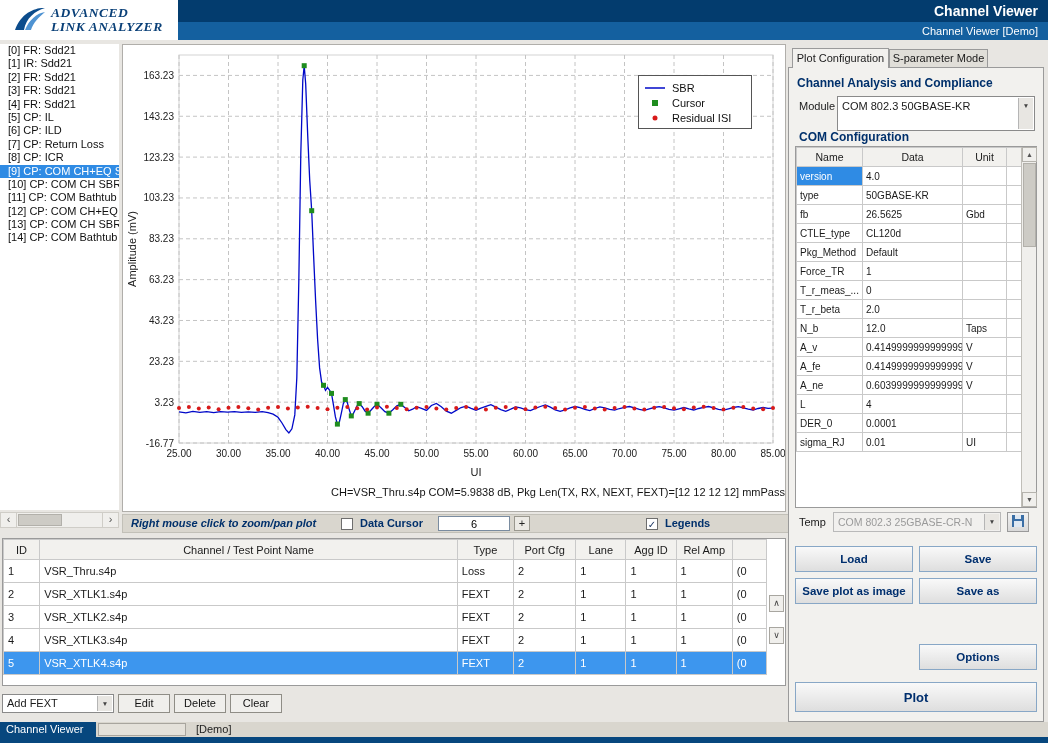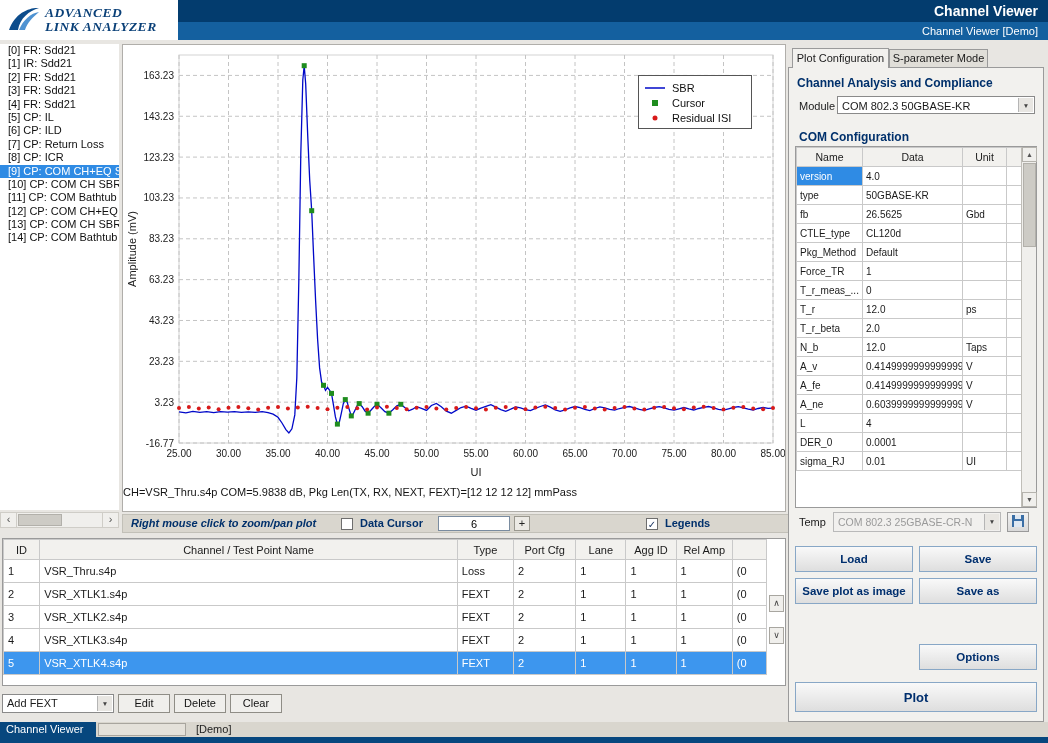--- a/index.html
+++ b/index.html
@@ -3,21 +3,21 @@
 <meta charset="utf-8">
 <style>
   * { margin:0; padding:0; box-sizing:border-box; }
   html,body { width:1048px; height:743px; overflow:hidden; }
   body { position:relative; background:#e8e6e2; font-family:"Liberation Sans",sans-serif; font-size:11px; color:#1a1a1a; }
 
   
   #header { position:absolute; left:0; top:0; width:1048px; height:40px; }
   #header .band-top { position:absolute; left:0; top:0; width:100%; height:22px; background:#033c6e; }
   #header .band-bottom { position:absolute; left:0; top:22px; width:100%; height:18px; background:#14609f; }
-  #logo { position:absolute; left:0; top:0; width:178px; height:40px; background:#fff; display:flex; align-items:center; gap:5px; padding-left:6px; }
+  #logo { position:absolute; left:0; top:0; width:178px; height:40px; background:#fff; display:flex; align-items:center; gap:5px; padding-left:12px; }
   #logo .logo-text { font-family:"Liberation Serif",serif; font-style:italic; font-weight:bold; color:#0a4078; font-size:13.5px; line-height:14px; letter-spacing:0.5px; }
   #header .titles { position:absolute; right:10px; top:0; height:40px; text-align:right; color:#fff; }
   #header .title1 { font-size:14px; font-weight:bold; line-height:22px; }
   #header .title2 { font-size:11px; line-height:18px; }
 
   
   #signal-list { position:absolute; left:0; top:44px; width:119px; height:466px; background:#fff; overflow:hidden; }
   .list-item { height:13.4px; line-height:13.4px; font-size:11px; padding-left:8px; white-space:nowrap; overflow:hidden; color:#101010; }
   .list-item.selected { background:#2f8be4; color:#fff; }
   #list-hscroll { position:absolute; left:0; top:512px; width:119px; height:16px; background:#f0efec; border:1px solid #cfcdc7; }
@@ -27,21 +27,21 @@
   #hs-thumb { position:absolute; left:17px; top:1px; width:44px; height:12px; background:#cdcbc5; border:1px solid #b2b0aa; }
 
   
   #plot-panel { position:absolute; left:122px; top:44px; width:664px; height:468px; background:#fff; border:1px solid #b0aeaa; }
   #chart-svg { position:absolute; left:0; top:0; }
   .tick { font-family:"Liberation Sans",sans-serif; font-size:10px; fill:#202020; }
   .axis-label { font-family:"Liberation Sans",sans-serif; font-size:11px; fill:#202020; }
   #chart-legend { position:absolute; left:515px; top:30px; width:114px; background:#fff; border:1px solid #555; padding:4px 6px 3px 6px; }
   .legend-entry { display:flex; align-items:center; gap:7px; height:15px; font-size:11px; color:#101010; }
   .legend-swatch { width:20px; display:flex; align-items:center; justify-content:center; }
-  #plot-status { position:absolute; left:0; top:441px; width:662px; text-align:left; font-size:11px; color:#141414; }
+  #plot-status { position:absolute; left:0; top:441px; width:662px; text-align:right; font-size:11px; color:#141414; }
 
   
   #plot-toolbar { position:absolute; left:122px; top:514px; width:762px; height:19px; background:#d9d6ce; border:1px solid #c2c0b8; }
   .bold-navy { color:#00306b; font-weight:bold; font-size:11px; }
   #zoom-hint { position:absolute; left:8px; top:2px; font-style:italic; }
   .checkbox { position:absolute; top:3px; width:12px; height:12px; background:#fff; border:1px solid #6e6e6e; font-size:10px; line-height:11px; text-align:center; color:#17315e; }
   #dc-checkbox { left:218px; }
   #dc-label { position:absolute; left:237px; top:2px; }
   #cursor-input { position:absolute; left:315px; top:1px; width:72px; height:15px; border:1px solid #7a8ca0; font-size:11px; text-align:center; font-family:"Liberation Sans",sans-serif; }
   #plus-btn { position:absolute; left:391px; top:1px; width:16px; height:15px; background:#eceae5; border:1px solid #9a988f; font-size:11px; line-height:13px; text-align:center; color:#222; }
@@ -71,21 +71,21 @@
 
   
   #right-panel { position:absolute; left:788px; top:48px; width:256px; height:674px; }
   .tab { position:absolute; font-size:11px; text-align:center; border:1px solid #9a9a9a; }
   #tab1 { left:4px; top:0; width:97px; height:20px; line-height:19px; background:#f2f1ee; border-bottom:none; z-index:2; }
   #tab2 { left:101px; top:1px; width:99px; height:34px; line-height:17px; background:#e0ded8; }
   #tab-content { position:absolute; left:0; top:19px; width:256px; height:655px; background:#f2f1ee; border:1px solid #9a9a9a; }
   .section-title { position:absolute; color:#00306b; font-weight:bold; font-size:12px; }
   #cac-title { left:8px; top:8px; }
   #module-label { position:absolute; left:10px; top:32px; font-size:11px; }
-  #module-combo { left:48px; top:28px; width:198px; height:18px; line-height:19px; }
+  #module-combo { left:48px; top:28px; width:198px; height:35px; line-height:19px; }
   #comcfg-title { left:10px; top:62px; }
 
   #config-table-wrap { position:absolute; left:6px; top:78px; width:242px; height:362px; background:#fff; border:1px solid #9a9a9a; }
   #config-table { width:226px; }
   #config-table th { background:#f2f1ee; border:1px solid #c9c9c9; font-size:10.5px; font-weight:normal; height:19px; text-align:center; }
   #config-table td { border:1px solid #c9c9c9; font-size:10px; height:19px; padding:0 3px; overflow:hidden; white-space:nowrap; }
   #config-table td.selected { background:#2f8be4; color:#fff; }
   #config-scrollbar { position:absolute; left:225px; top:0; width:15px; height:360px; background:#f0efec; border-left:1px solid #c0beb8; }
   .sb-btn { position:absolute; left:0; width:15px; height:15px; background:#f0efec; border:1px solid #b5b3ad; color:#555; font-size:7px; line-height:13px; text-align:center; }
   #cfg-up { top:0; }
@@ -473,26 +473,20 @@
               <td></td>
               <td></td>
             </tr>
             <tr>
               <td>T_r_meas_...</td>
               <td>0</td>
               <td></td>
               <td></td>
             </tr>
             <tr>
-              <td>T_r</td>
-              <td>12.0</td>
-              <td>ps</td>
-              <td></td>
-            </tr>
-            <tr>
               <td>T_r_beta</td>
               <td>2.0</td>
               <td></td>
               <td></td>
             </tr>
             <tr>
               <td>N_b</td>
               <td>12.0</td>
               <td>Taps</td>
               <td></td>

